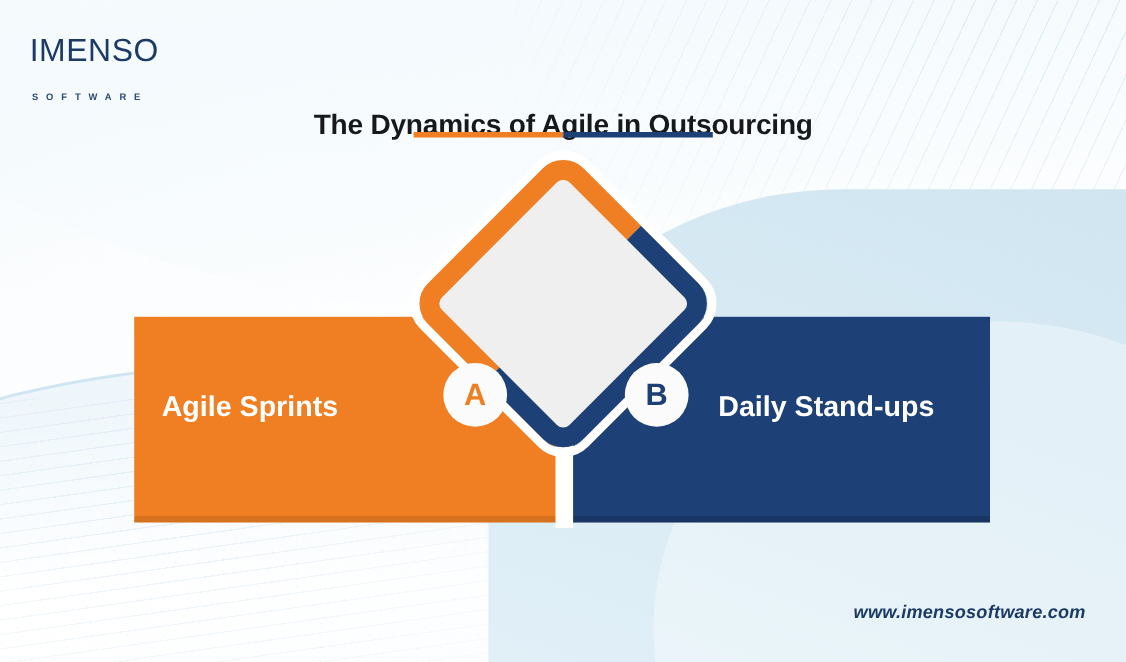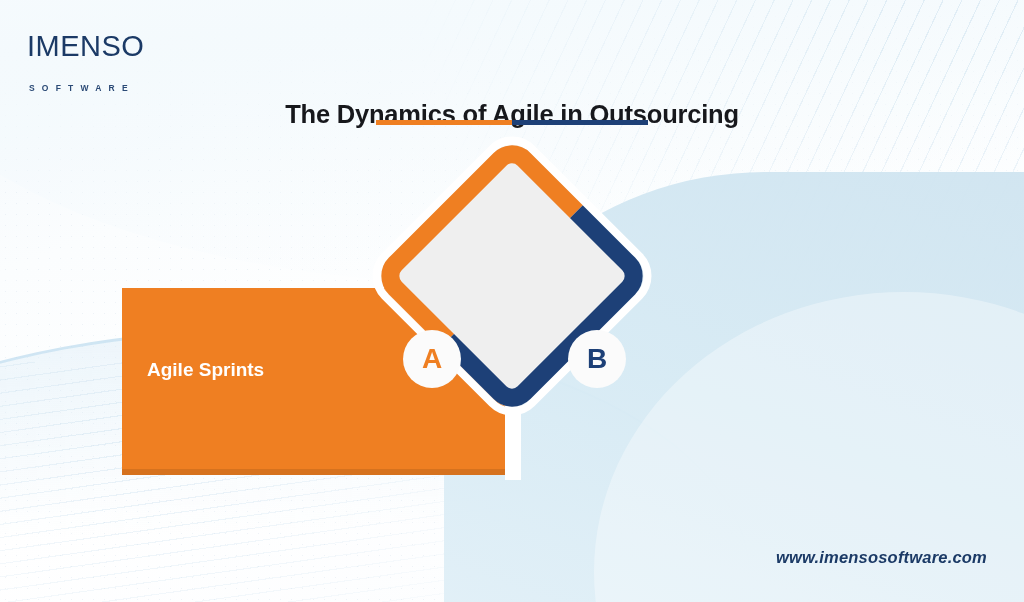--- a/index.html
+++ b/index.html
@@ -170,21 +170,21 @@
     box-shadow: inset 0 -6px 0 rgba(0,0,0,0.10);
   }
   .panel-right {
     left: 513px;
     width: 387px;
     background: #1d4077;
     box-shadow: inset 0 -6px 0 rgba(0,0,0,0.16);
   }
   .panel-label {
     font-family: "Liberation Sans", sans-serif;
-    font-size: 19px;
+    font-size: 26px;
     font-weight: 600;
     color: #ffffff;
     position: relative;
     top: -12px;
   }
   .panel-left .panel-label  { margin-left: 25px; }
   .panel-right .panel-label { margin-left: 140px; }
 
   
   .panel-gap {
@@ -300,20 +300,23 @@
 
   <div class="divider">
     <div class="divider-left"></div>
     <div class="divider-right"></div>
   </div>
 
   <div class="panel panel-left">
     <div class="panel-label">Agile Sprints</div>
   </div>
 
+  <div class="panel panel-right">
+    <div class="panel-label">Daily Stand-ups</div>
+  </div>
 
   <div class="panel-gap"></div>
 
   <div class="diamond-halo"></div>
   <div class="diamond-wrap">
     <div class="diamond-ring"></div>
     <div class="diamond-half diamond-half-l">
       <div class="ring-piece"></div>
     </div>
     <div class="diamond-half diamond-half-r">

